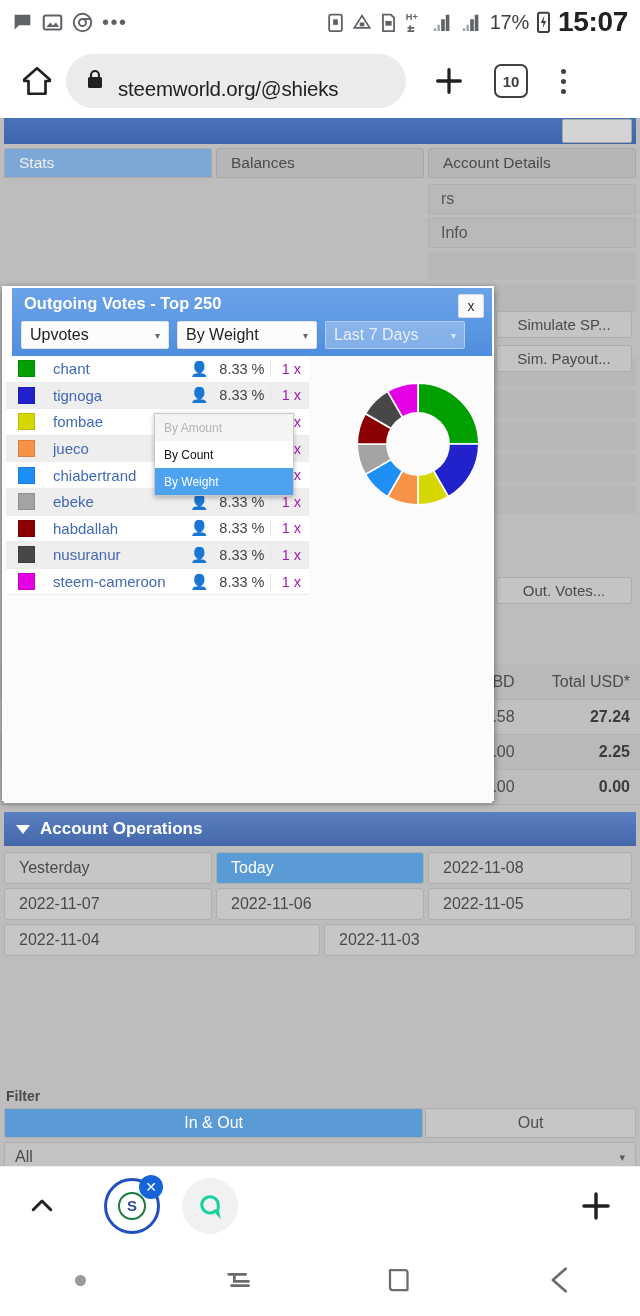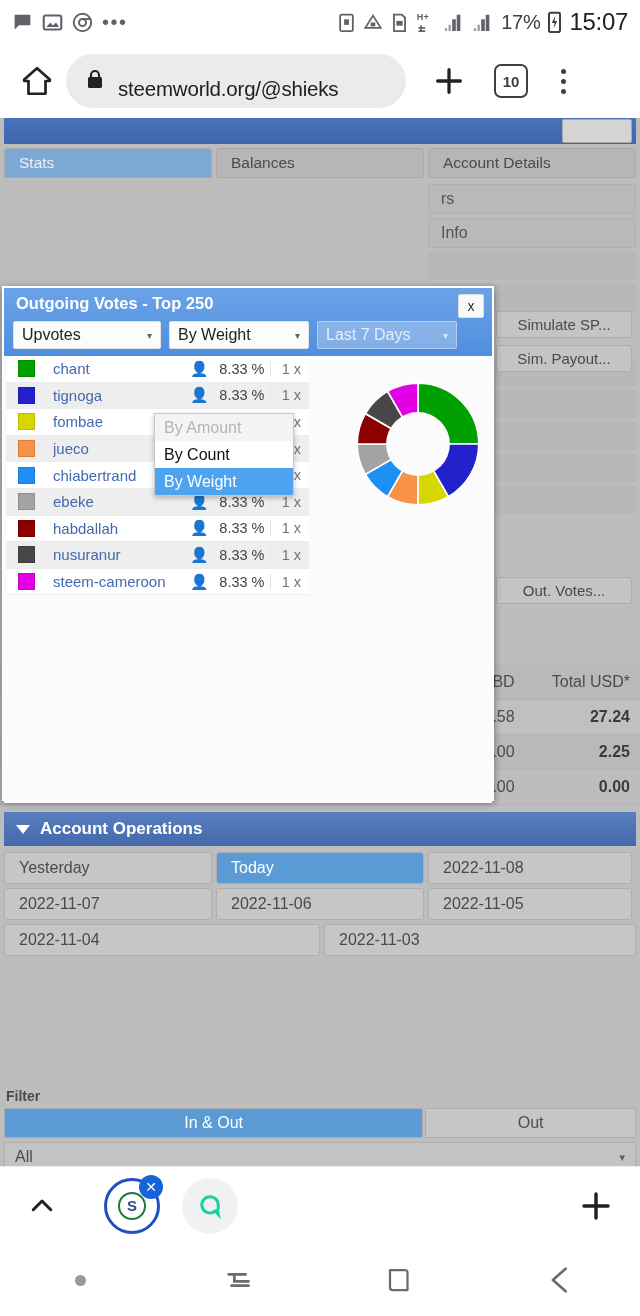--- a/index.html
+++ b/index.html
@@ -14,21 +14,21 @@
   
   .statusbar {
     position: absolute; left: 0; top: 0; width: 640px; height: 44px;
     background: #ffffff; display: flex; align-items: center;
     padding: 0 12px;
   }
   .sb-left { display: flex; align-items: center; gap: 9px; }
   .sb-right { margin-left: auto; display: flex; align-items: center; gap: 7px; }
   .sb-ico { color: #5f6368; display: inline-flex; align-items: center; }
   .sb-pct { font-size: 20px; color: #3c4043; letter-spacing: -0.3px; }
-  .sb-time { font-size: 24px; color: #202124; letter-spacing: -0.3px; }
+  .sb-time { font-size: 28px; color: #202124; letter-spacing: -0.3px; font-weight: bold; }
   .sb-dots { font-size: 20px; color: #5f6368; letter-spacing: 1.5px; line-height: 10px; }
 
   
   .urlbar {
     position: absolute; left: 0; top: 44px; width: 640px; height: 74px;
     background: #ffffff; display: flex; align-items: center; padding: 0 14px;
   }
   .home-btn { width: 46px; height: 46px; display: flex; align-items: center; justify-content: center; }
   .omnibox {
     margin-left: 6px; width: 340px; height: 54px; border-radius: 27px;
@@ -137,20 +137,21 @@
 
   
   .dialog {
     position: absolute; left: 2px; top: 168px; width: 492px; height: 515px;
     background: #fbfbfb; border: 2px solid #ffffff;
     box-shadow: 0 2px 7px rgba(0,0,0,.45);
   }
   .dlg-head {
     height: 68px; background: linear-gradient(#6ba3e8, #4f8ede);
     position: relative;
+    margin-left: 8px;
   }
   .dlg-title {
     position: absolute; left: 12px; top: 6px; font-size: 16.5px; font-weight: bold; color: #ffffff;
   }
   .dlg-close {
     position: absolute; right: 8px; top: 6px; width: 26px; height: 24px;
     background: #fafafa; border: 1px solid #dcdcdc; border-radius: 2px;
     display: flex; align-items: center; justify-content: center;
     font-size: 14px; color: #333;
   }
@@ -171,32 +172,32 @@
   .vrow {
     display: flex; align-items: center; height: 26.6px;
     border-bottom: 1px solid #ececec; font-size: 15px;
   }
   .vrow.odd { background: #ffffff; }
   .vrow.even { background: #eeeeee; }
   .swatch { width: 17px; height: 17px; margin-left: 12px; border: 1px solid rgba(0,0,0,.12); flex: none; }
   .vname { margin-left: 18px; color: #4169b0; width: 142px; overflow: hidden; white-space: nowrap; }
   .vicon { width: 24px; text-align: center; color: #c2c2c2; font-size: 15px; }
   .vpct { width: 62px; text-align: right; color: #444; font-size: 14.5px; padding-right: 6px; }
-  .vcount { width: 40px; text-align: right; color: #737373; font-size: 14.5px; padding-right: 8px;
+  .vcount { width: 40px; text-align: right; color: #a21caf; font-size: 14.5px; padding-right: 8px;
             border-left: 1px solid #e4e4e4; }
 
   .donut { position: absolute; left: 338px; top: 12px; width: 152px; height: 152px; }
 
   
   .menu {
     position: absolute; left: 150px; top: 57px; width: 140px;
     background: #ffffff; border: 1px solid #c9c9c9; box-shadow: 0 2px 5px rgba(0,0,0,.25);
     z-index: 20;
   }
-  .menu-item { height: 27px; display: flex; align-items: center; padding-left: 9px; font-size: 16px; color: #111; }
+  .menu-item { height: 27px; display: flex; align-items: center; padding-left: 9px; font-size: 12px; color: #111; }
   .menu-item.disabled { color: #b4b4b4; background: #f4f4f4; }
   .menu-item.selected { background: #4da3f0; color: #ffffff; }
 
   
   .bottombar {
     position: absolute; left: 0; top: 1166px; width: 640px; height: 78px;
     background: #ffffff; display: flex; align-items: center; padding: 0 22px;
     border-top: 1px solid #eeeeee;
   }
   .chev-up { width: 40px; display: flex; align-items: center; justify-content: center; }

